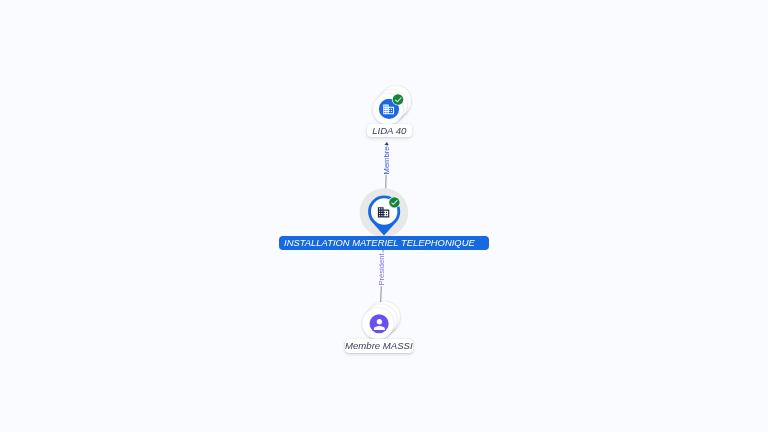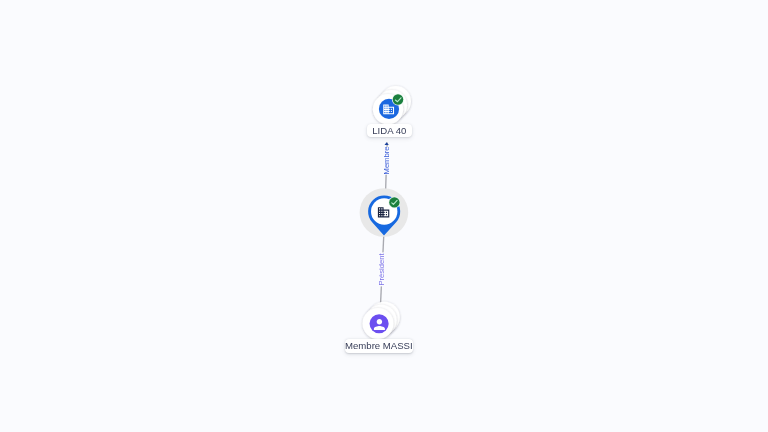--- a/index.html
+++ b/index.html
@@ -12,21 +12,21 @@
   .nodes{z-index:2}
 
   .edgelabel{position:absolute;white-space:nowrap;font-size:7.6px;
      line-height:9px;transform-origin:50% 50%;z-index:3;text-align:center;
      background:#fafbfe;}
 
   .lab{position:absolute;white-space:nowrap;border-radius:4px;
        font-size:9.6px;line-height:10px;padding:2px 4.5px;z-index:4;
        color:#3a405a;background:#fff;box-sizing:border-box;height:13.9px;
        display:flex;align-items:center;justify-content:center;
-       box-shadow:0 0.5px 1.5px rgba(60,64,80,.17),0 1.5px 4px rgba(60,64,80,.12);}
+       box-shadow:0 0.5px 1.5px rgba(60,64,80,.17),0 1.5px 4px rgba(60,64,80,.12);font-style:italic;}
   .lab.sel{background:#1769e0;color:#fff;box-shadow:none;font-size:9.42px;}
 </style>
 </head>
 <body>
 
 <div class="graph">
 
   <svg class="layer edges" viewBox="0 0 768 432">
     <line x1="384.9" y1="211.5" x2="387.2" y2="142.5" stroke="#a8a9b0" stroke-width="1.35"></line>
     <polygon points="386.65,142.3 388.8,145.0 384.5,145.0" fill="#1c429c"></polygon>
@@ -84,18 +84,21 @@
       <g fill="#ffffff" transform="translate(371.15,316.3) scale(0.6875)">
         <path d="M12 12c2.21 0 4-1.79 4-4s-1.79-4-4-4-4 1.79-4 4 1.79 4 4 4zm0 2c-2.67 0-8 1.34-8 4v2h16v-2c0-2.66-5.33-4-8-4z"></path>
       </g>
     </g>
   </svg>
 
   <div class="lab" style="left:366.8px;top:123.6px;width:45px;">
     <span>LIDA 40</span>
   </div>
 
+  <div class="lab sel" style="left:279.3px;top:236px;width:209.8px;justify-content:flex-start;padding-left:4.8px;">
+    <span>INSTALLATION MATERIEL TELEPHONIQUE</span>
+  </div>
 
   <div class="lab" style="left:344.9px;top:339.2px;width:67.9px;">
     <span>Membre MASSI</span>
   </div>
 
 </div>
 
 </body></html>

